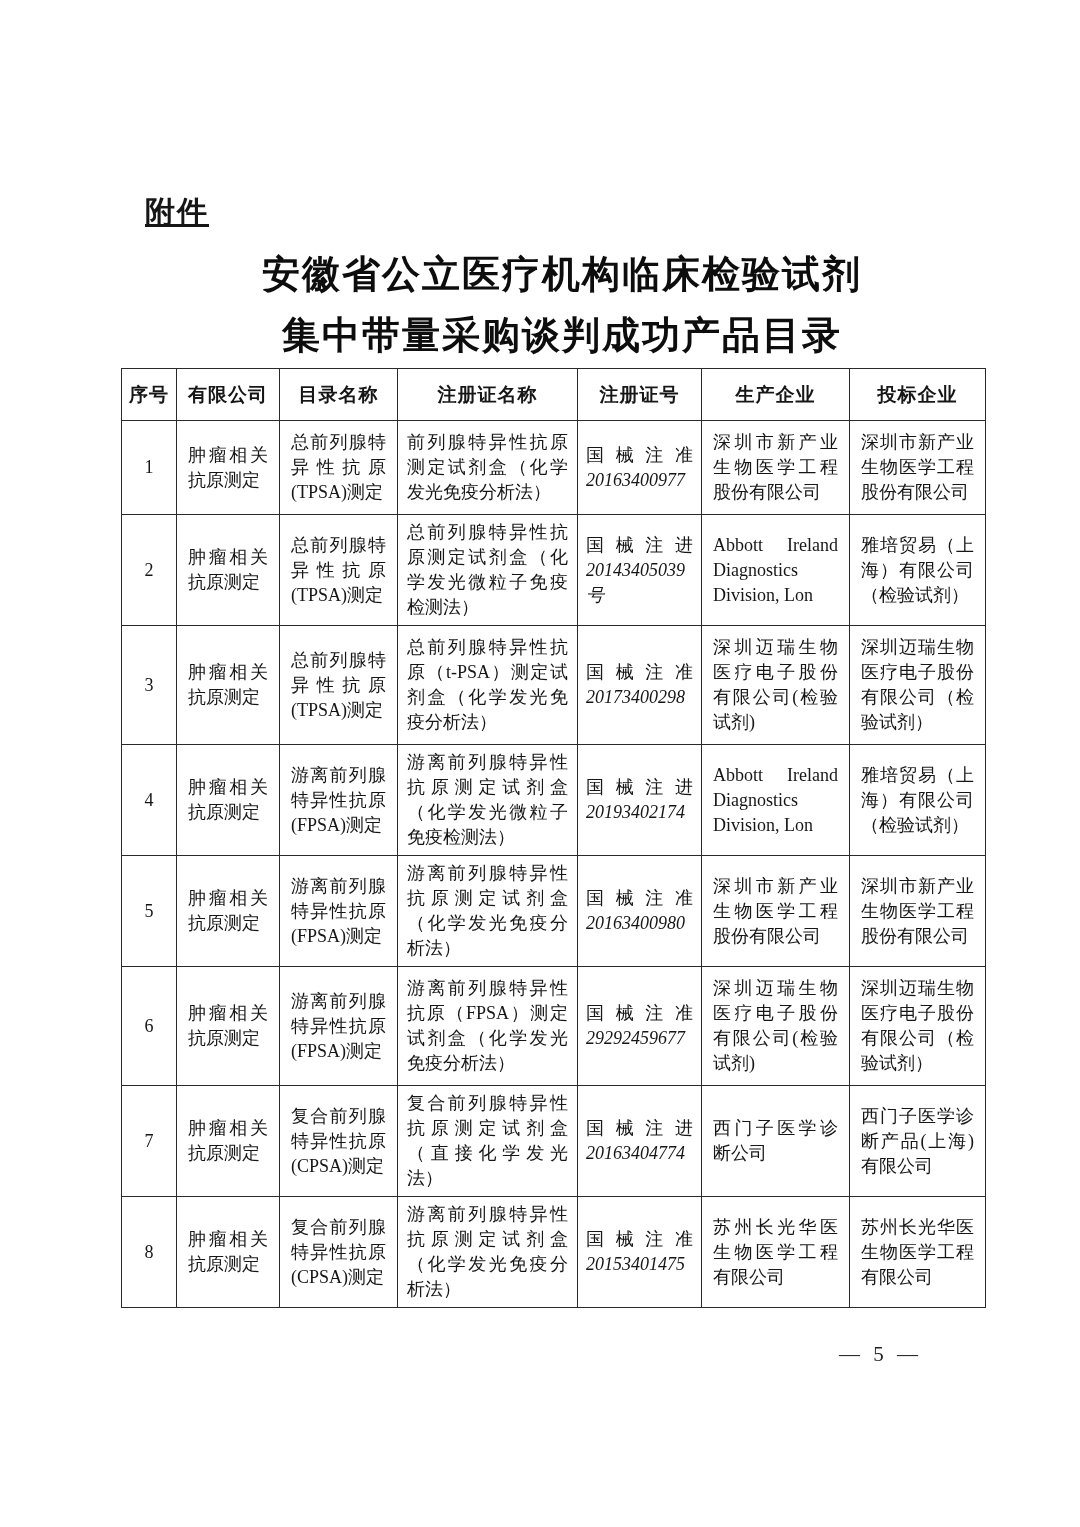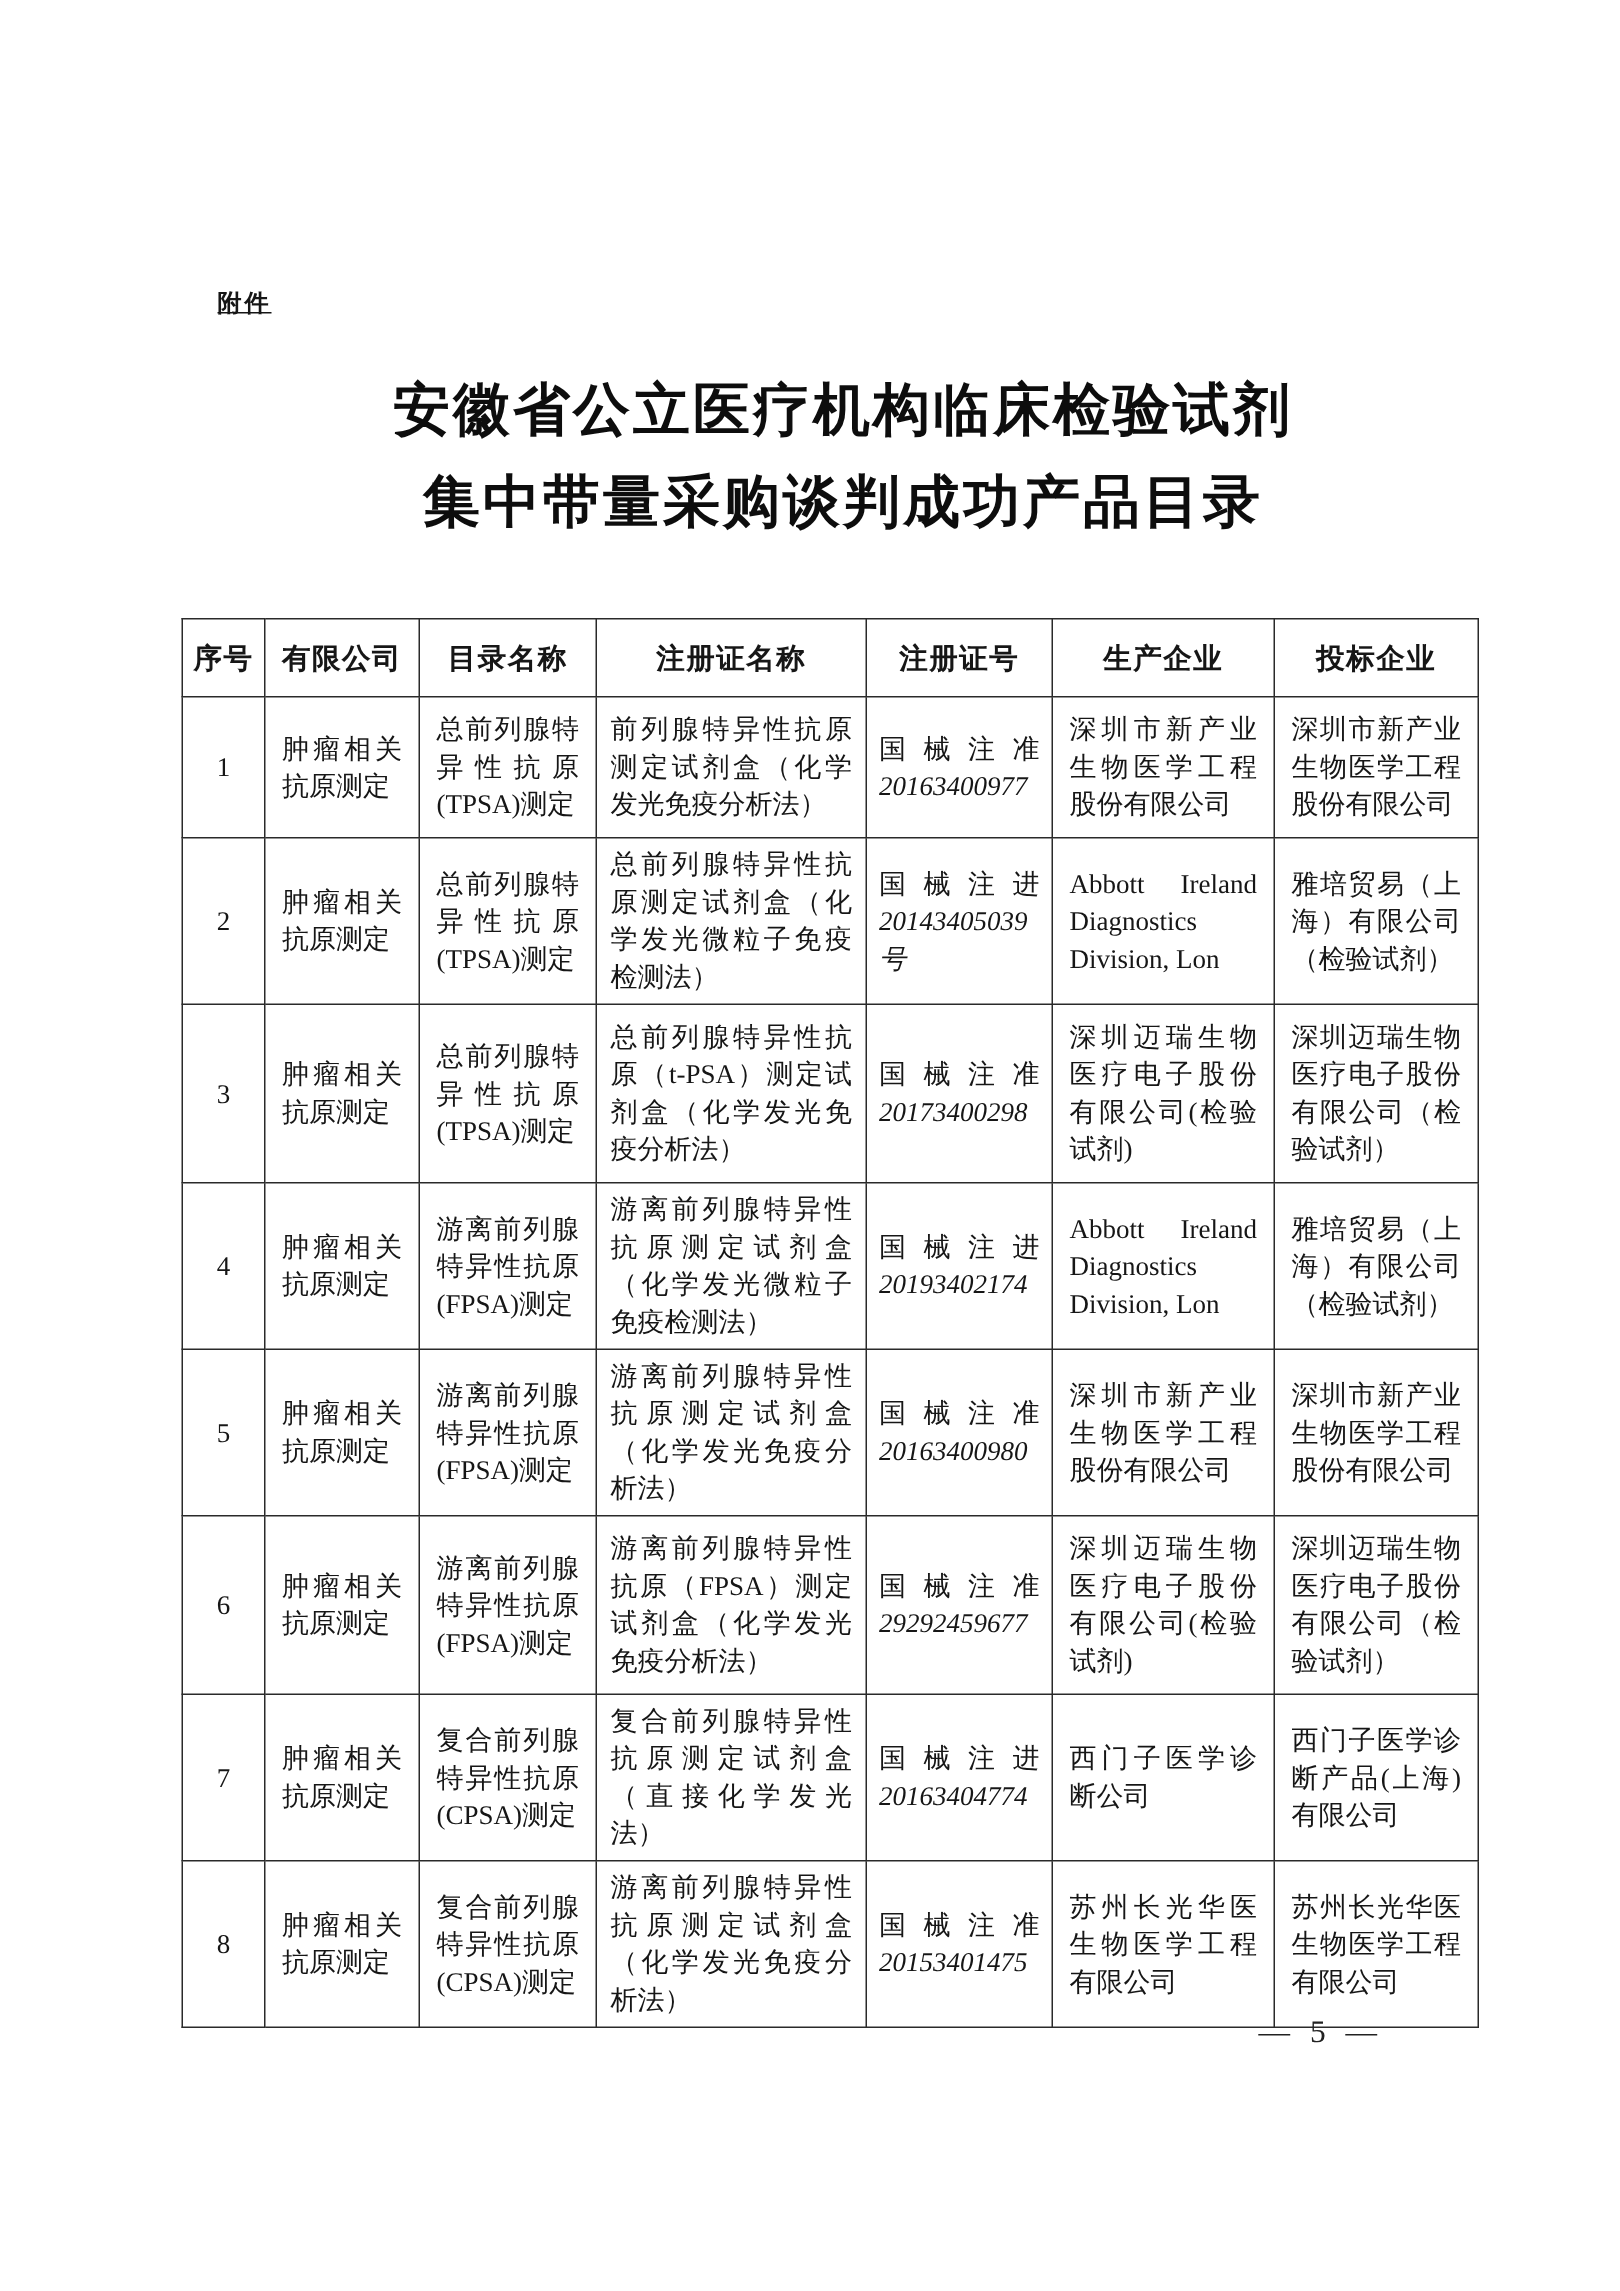--- a/index.html
+++ b/index.html
@@ -11,38 +11,38 @@
     overflow: hidden;
     font-family: "Liberation Serif", "DejaVu Serif", serif;
     color: #161616;
     position: relative;
   }
   .attachment {
     position: absolute;
     left: 145px; top: 192px;
     font-family: "Liberation Sans", "DejaVu Sans", sans-serif;
     font-weight: bold;
-    font-size: 16px;
+    font-size: 30px;
     letter-spacing: 2px;
     text-decoration: underline;
   }
   .doc-title {
     position: absolute;
     top: 244px; left: 0; right: 0;
     text-align: center;
     font-weight: bold;
     font-size: 38px;
     line-height: 61px;
     letter-spacing: 2px;
     color: #0d0d0d;
     padding-left: 44px;
   }
   table.catalog {
     position: absolute;
-    left: 121px; top: 412px;
+    left: 121px; top: 368px;
     width: 864px;
     border-collapse: collapse;
     table-layout: fixed;
     font-size: 18px;
   }
   table.catalog col.c-no       { width: 55px; }
   table.catalog col.c-category { width: 103px; }
   table.catalog col.c-catalog  { width: 118px; }
   table.catalog col.c-certname { width: 180px; }
   table.catalog col.c-certno   { width: 124px; }

